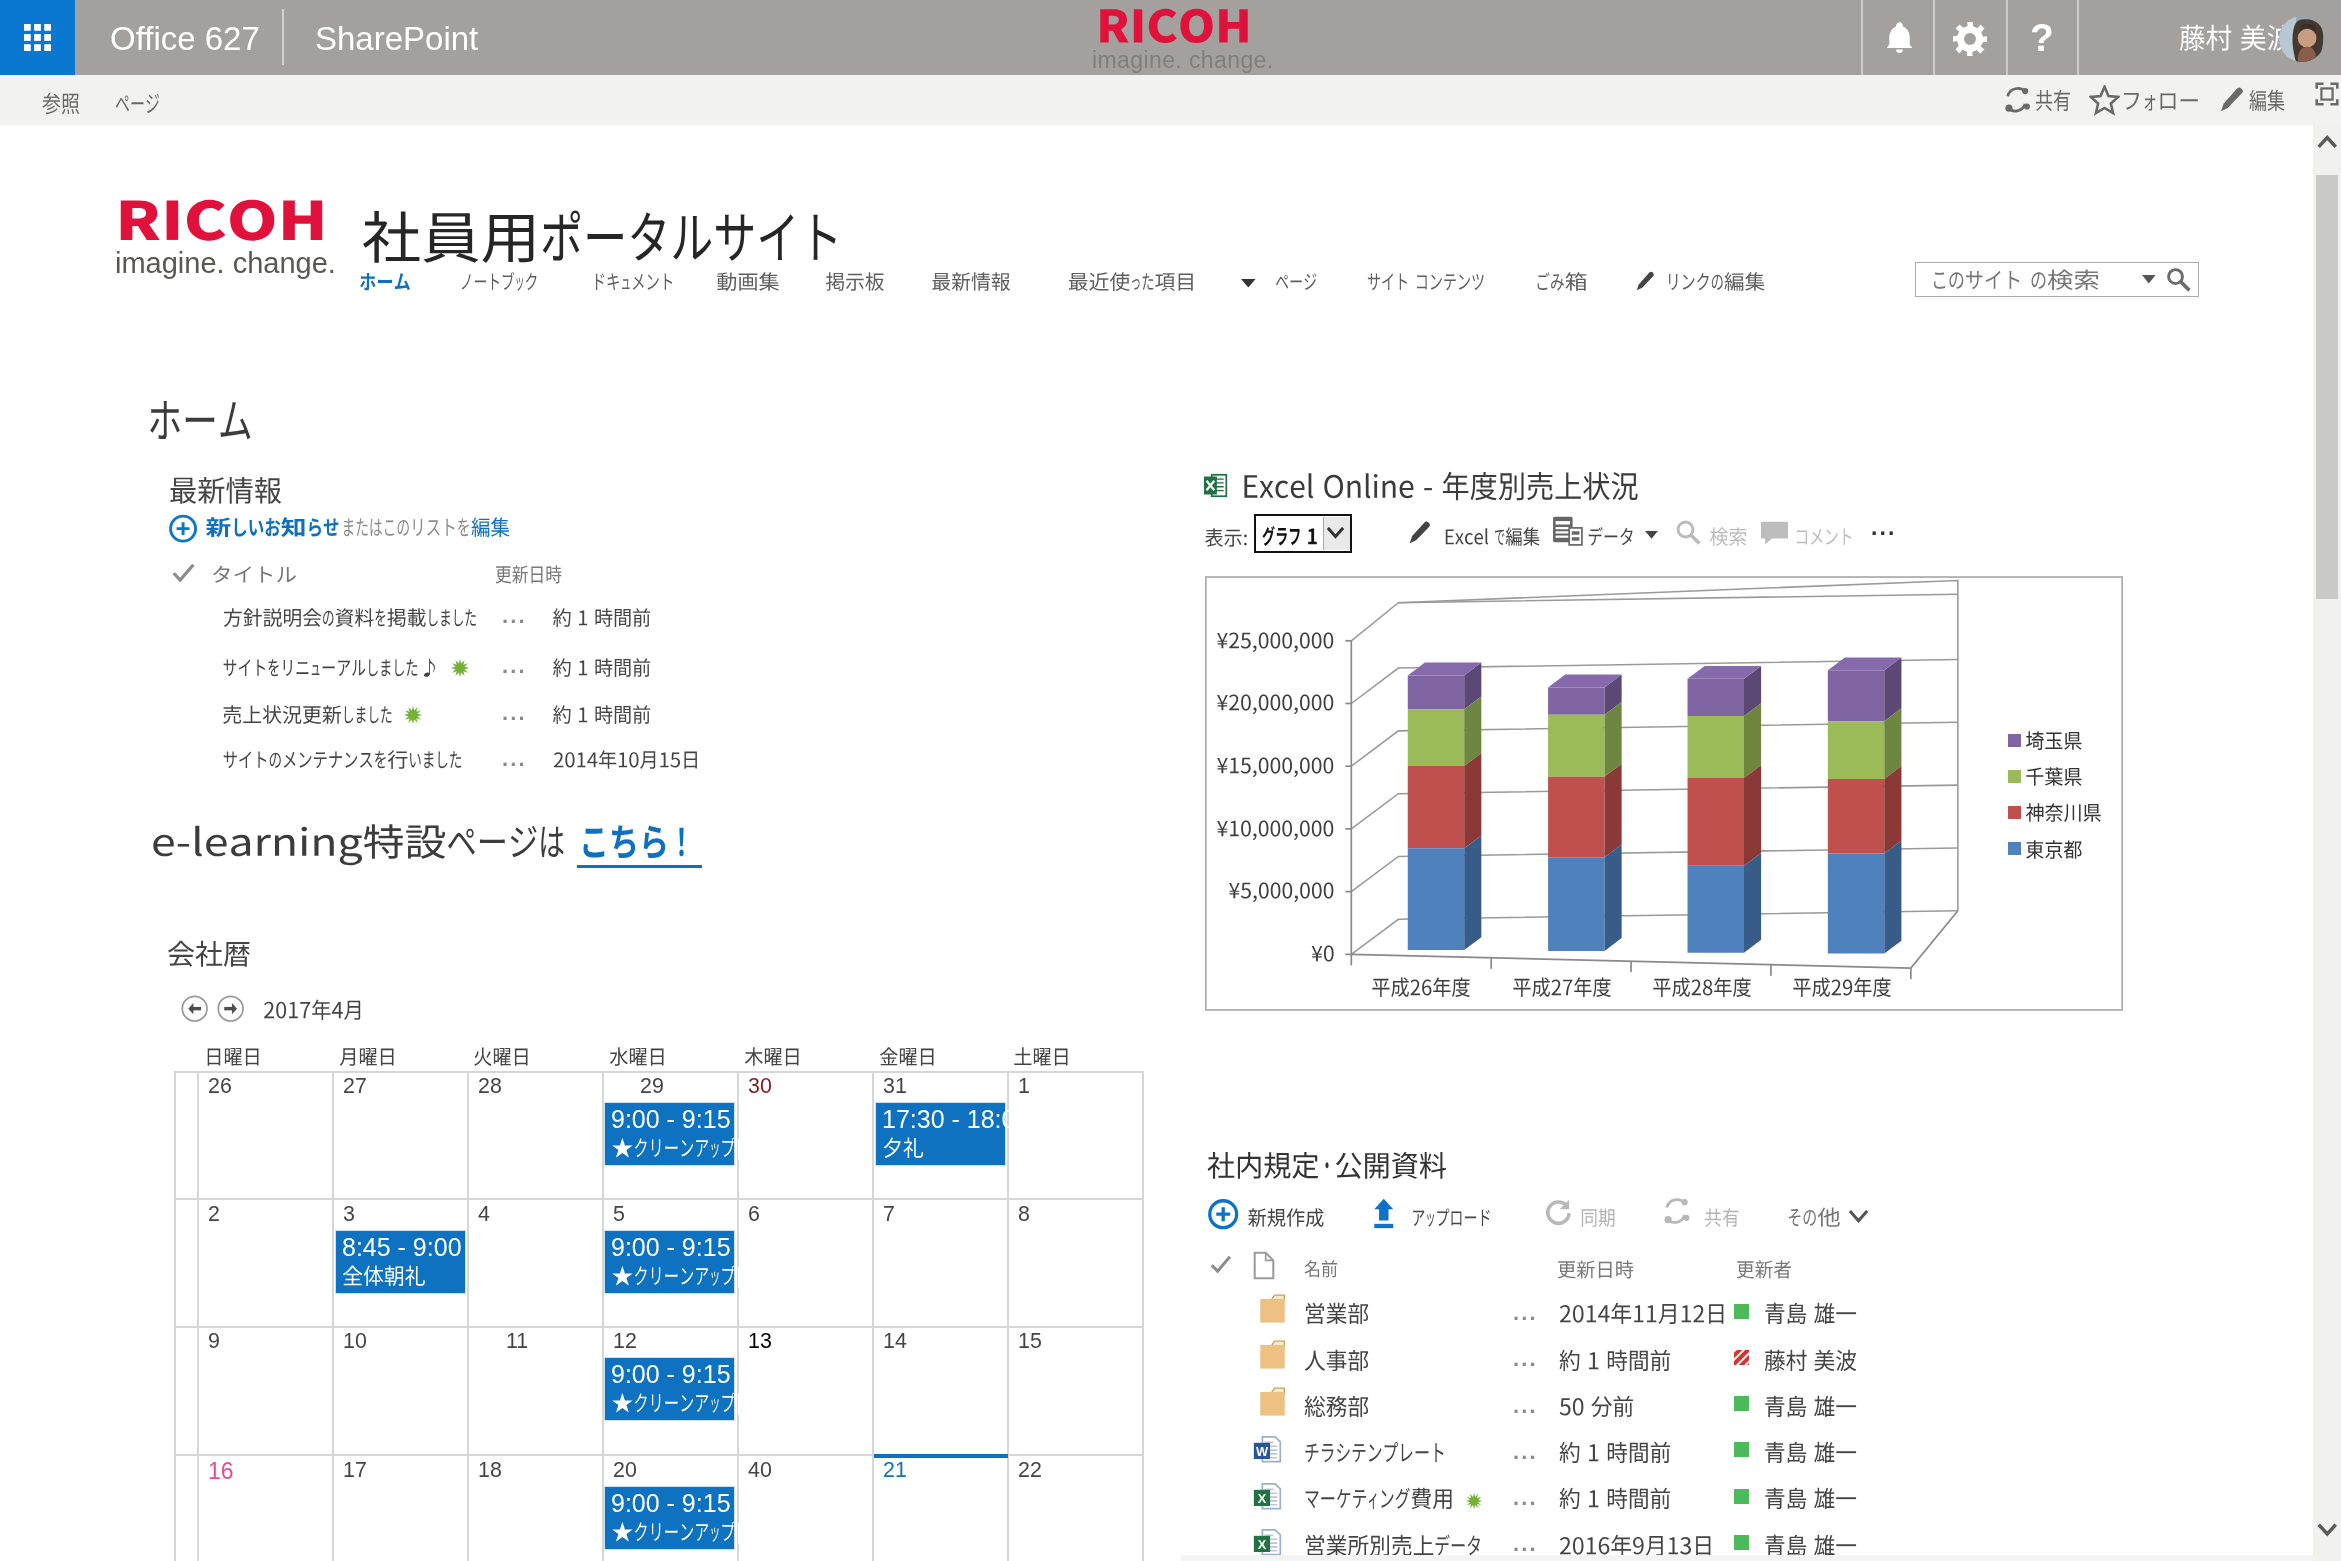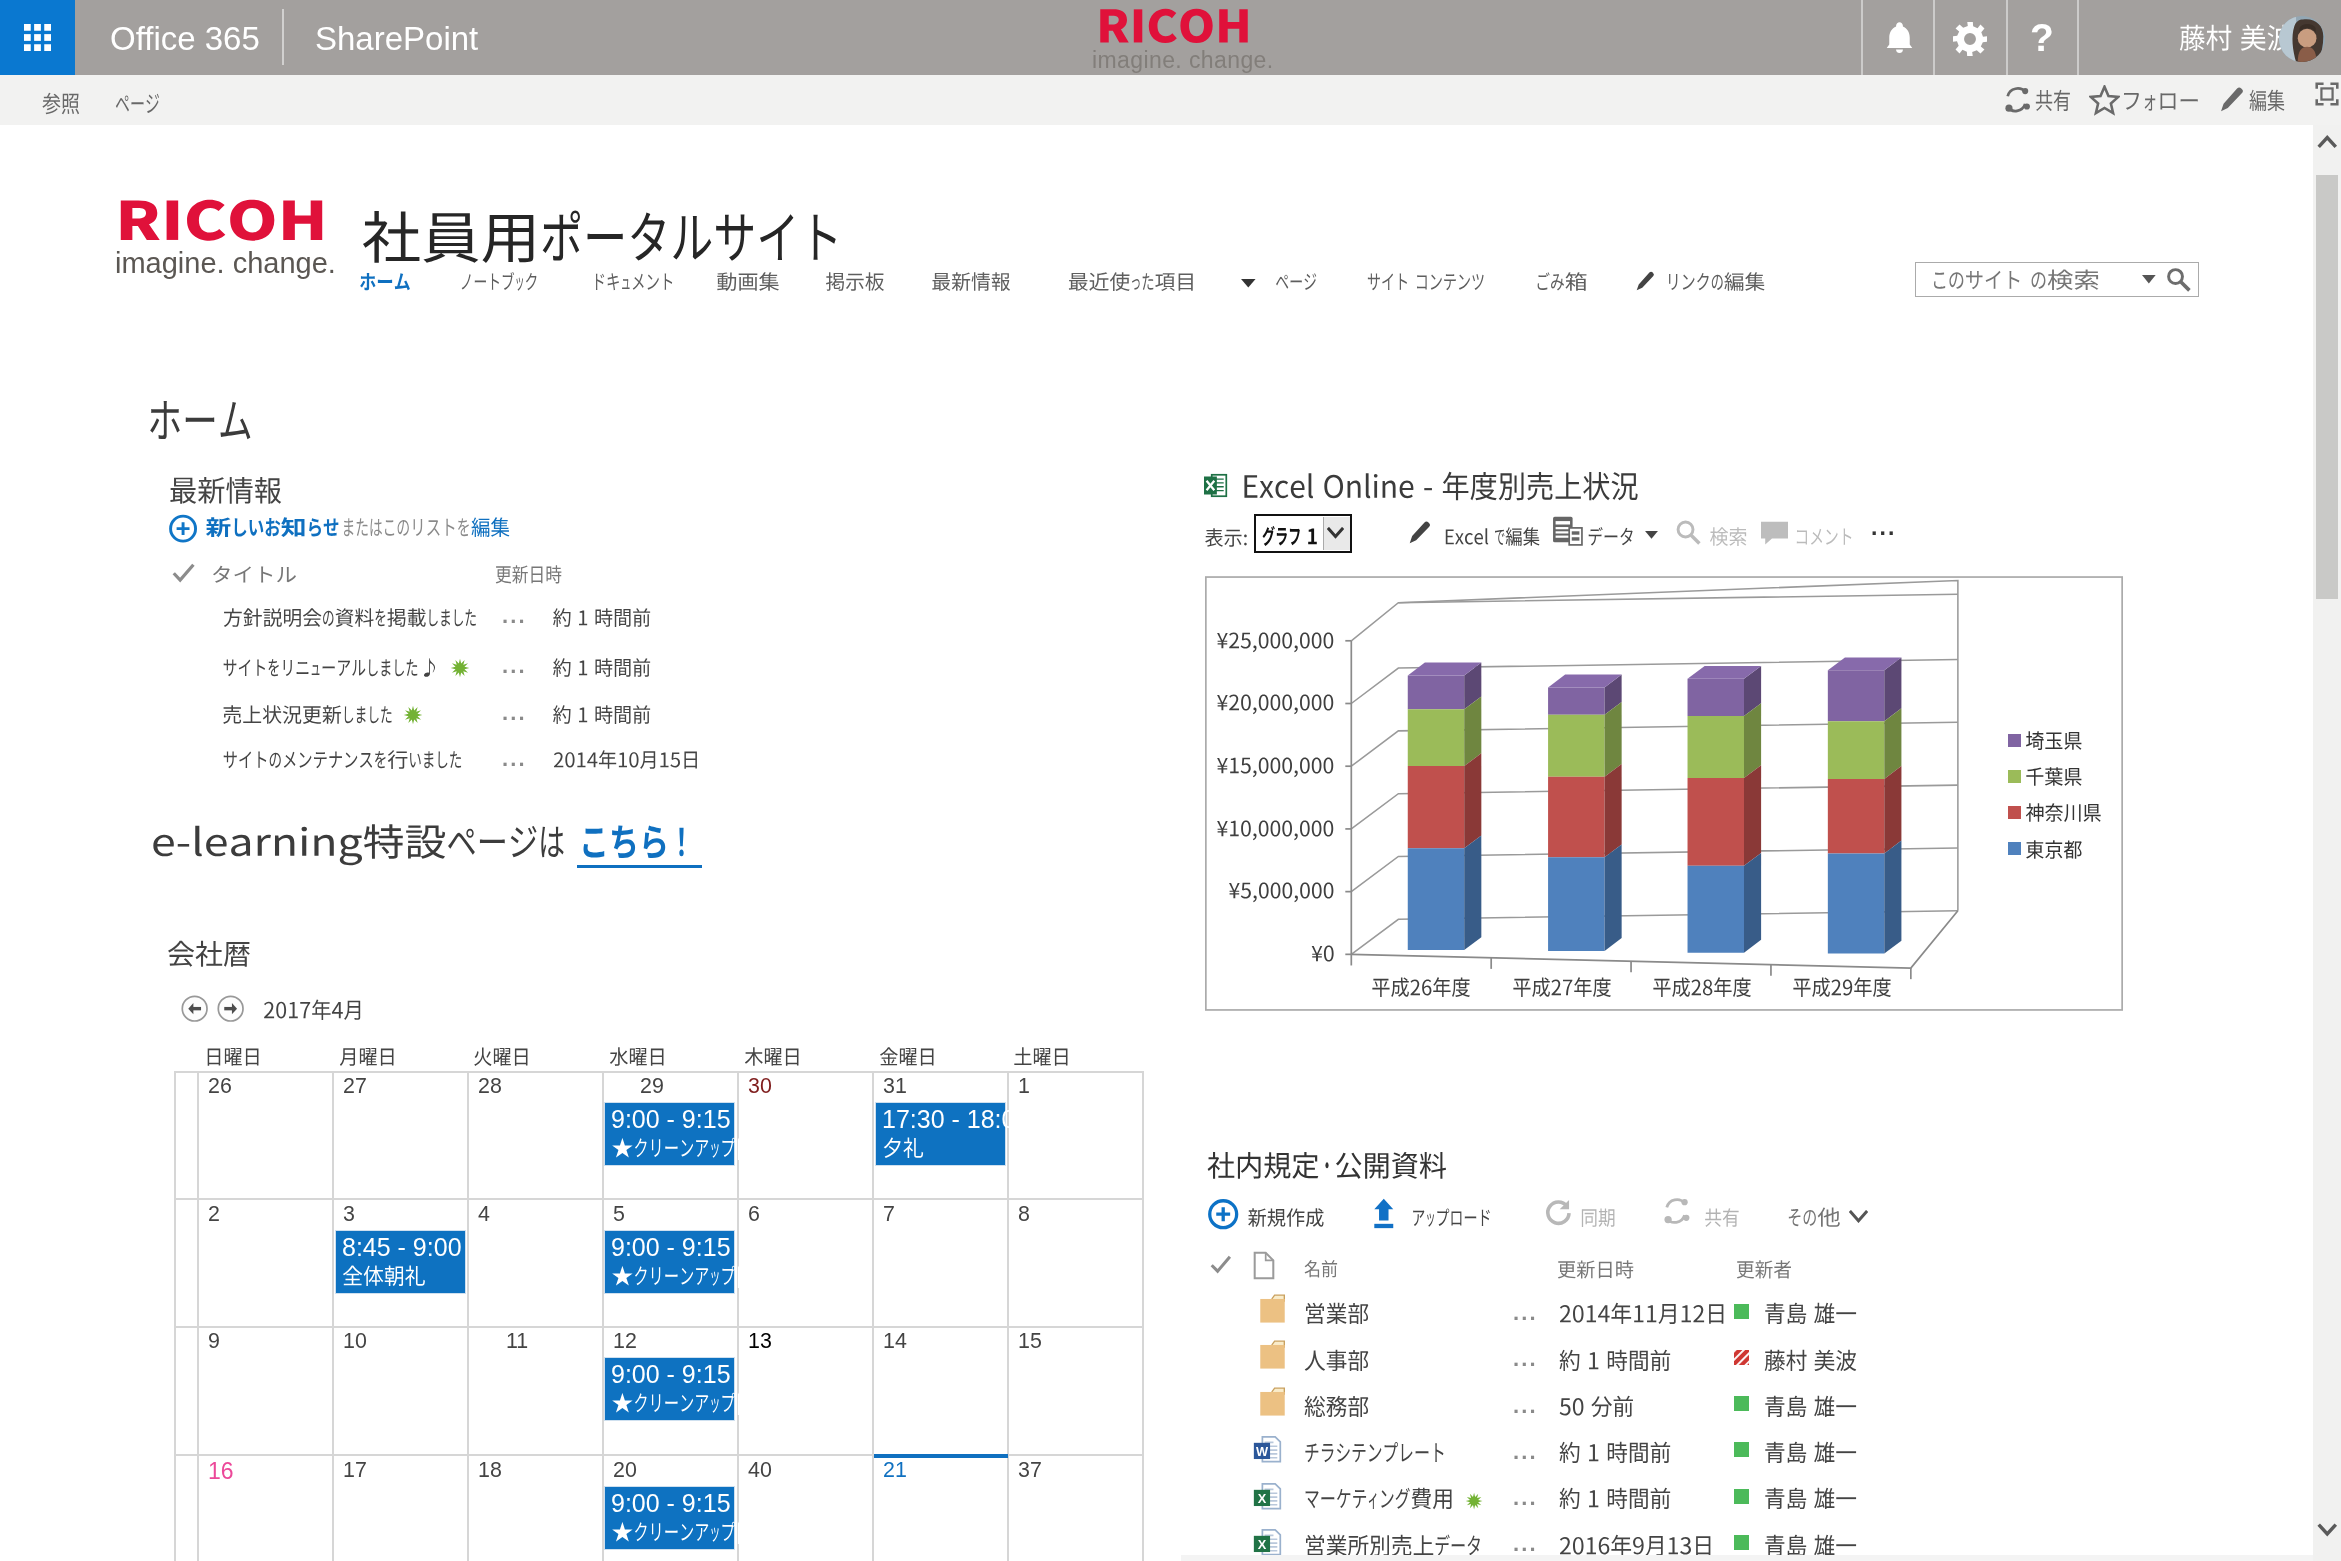--- a/index.html
+++ b/index.html
@@ -223,21 +223,21 @@
     <rect x="0" y="0" width="8" height="8" fill="#fff"></rect>
     <rect x="12" y="0" width="8" height="8" fill="#fff"></rect>
     <rect x="24" y="0" width="8" height="8" fill="#fff"></rect>
     <rect x="0" y="12" width="8" height="8" fill="#fff"></rect>
     <rect x="12" y="12" width="8" height="8" fill="#fff"></rect>
     <rect x="24" y="12" width="8" height="8" fill="#fff"></rect>
     <rect x="0" y="24" width="8" height="8" fill="#fff"></rect>
     <rect x="12" y="24" width="8" height="8" fill="#fff"></rect>
     <rect x="24" y="24" width="8" height="8" fill="#fff"></rect>
   </svg>
-<div style="position:absolute;left:110px;top:19.7px;font-size:33px;color:#fff">Office 365</div>
+<div style="position:absolute;left:110px;top:19.7px;font-size:33px;color:#fff">Office 627</div>
 <div style="position:absolute;left:282px;top:9.4px;width:1.7px;height:56px;background:rgba(255,255,255,.5)"></div>
 <div style="position:absolute;left:315px;top:19.7px;font-size:33px;color:#fff">SharePoint</div>
 <svg style="position:absolute;left:1096px;top:-1.7px;overflow:visible" width="156" height="59" viewBox="0 0 182 69">
     <g transform="translate(0 52)">
       <g transform="scale(0.055403 -0.052000)">
         <g fill="#e0113a">
           <use href="#g1" x="0"></use>
           <use href="#g2" x="708"></use>
           <use href="#g3" x="1058"></use>
           <use href="#g4" x="1725"></use>
@@ -998,21 +998,21 @@
 <div style="position:absolute;left:613px;top:1329px;font-size:21.4px;color:#444">12</div>
 <div style="position:absolute;left:748px;top:1329px;font-size:21.4px;color:#000000">13</div>
 <div style="position:absolute;left:883px;top:1329px;font-size:21.4px;color:#444">14</div>
 <div style="position:absolute;left:1018px;top:1329px;font-size:21.4px;color:#444">15</div>
 <div style="position:absolute;left:208px;top:1458px;font-size:23px;color:#ec4899">16</div>
 <div style="position:absolute;left:343px;top:1458px;font-size:21.4px;color:#444">17</div>
 <div style="position:absolute;left:478px;top:1458px;font-size:21.4px;color:#444">18</div>
 <div style="position:absolute;left:613px;top:1458px;font-size:21.4px;color:#444">20</div>
 <div style="position:absolute;left:748px;top:1458px;font-size:21.4px;color:#444">40</div>
 <div style="position:absolute;left:883px;top:1458px;font-size:21.4px;color:#0f70c0">21</div>
-<div style="position:absolute;left:1018px;top:1458px;font-size:21.4px;color:#444">37</div>
+<div style="position:absolute;left:1018px;top:1458px;font-size:21.4px;color:#444">22</div>
 <div style="position:absolute;left:874px;top:1454px;width:134px;height:4.3px;background:#0f70c0"></div>
 <div style="position:absolute;left:605px;top:1103px;width:129px;height:62px;background:#0e72c1;outline:1.7px solid #cfe0ef;overflow:hidden"></div>
 <div style="position:absolute;left:611px;top:1105px;font-size:25px;color:#fff;white-space:nowrap">9:00 - 9:15</div>
 <svg style="position:absolute;left:611px;top:1134px;overflow:visible" width="132" height="29" viewBox="0 0 154 34">
     <g transform="translate(0 26)">
       <g transform="scale(0.026000 -0.026000)">
         <g fill="#fff">
           <use href="#g135" x="0"></use>
           <use href="#g37" transform="translate(1000 0) scale(0.68 1)"></use>
           <use href="#g64" transform="translate(1680 0) scale(0.68 1)"></use>

